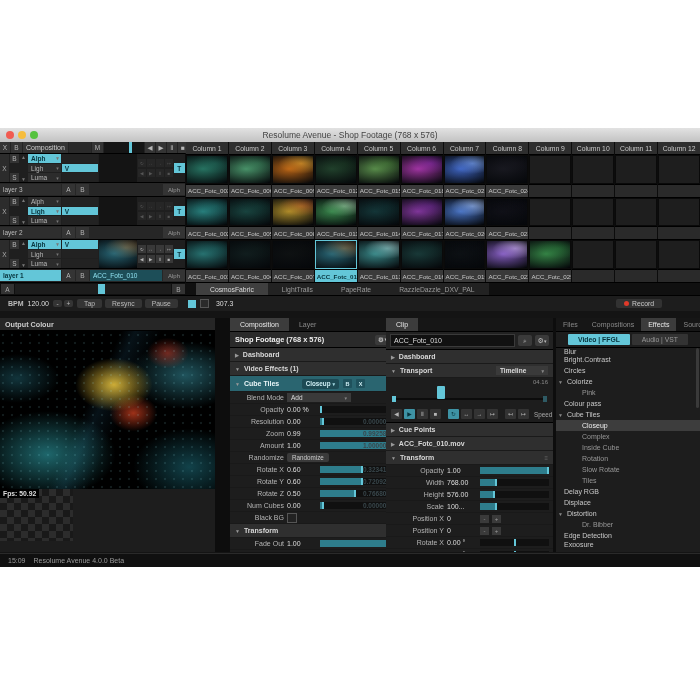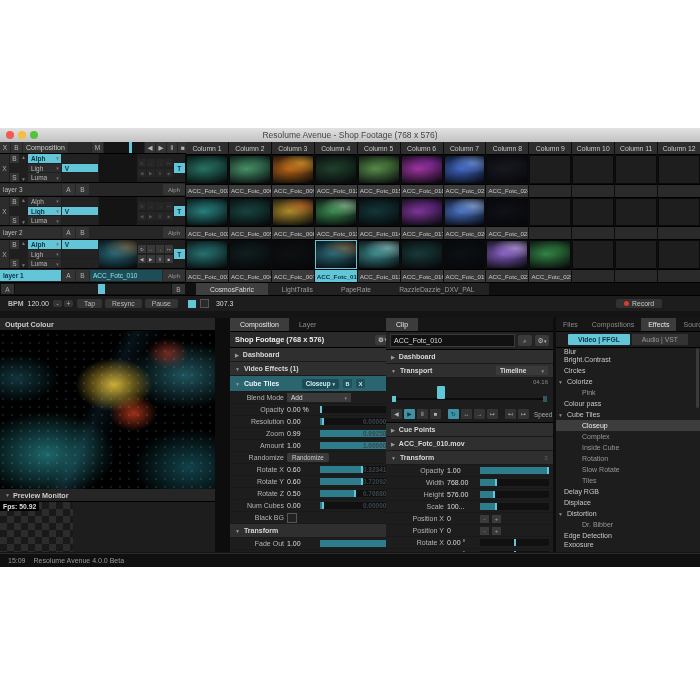--- a/index.html
+++ b/index.html
@@ -549,24 +549,20 @@
       </span>
     </div>
 
     <div class="panels">
 
       <div class="panel" id="outmon">
         <div class="monhdr">
           <span>Output Colour</span>
         </div>
         <div class="outart"></div>
-        <div class="monhdr">
-          <span class="tri">▼</span>
-          <span>Preview Monitor</span>
-        </div>
         <div class="checkerwrap">
           <div class="checker">
             <span class="fps">Fps: 50.92</span>
           </div>
         </div>
       </div>
 
       <div class="panel" id="comppanel">
         <div class="ptabs" id="comptabs">
             <div class="ptab act">Composition</div>

